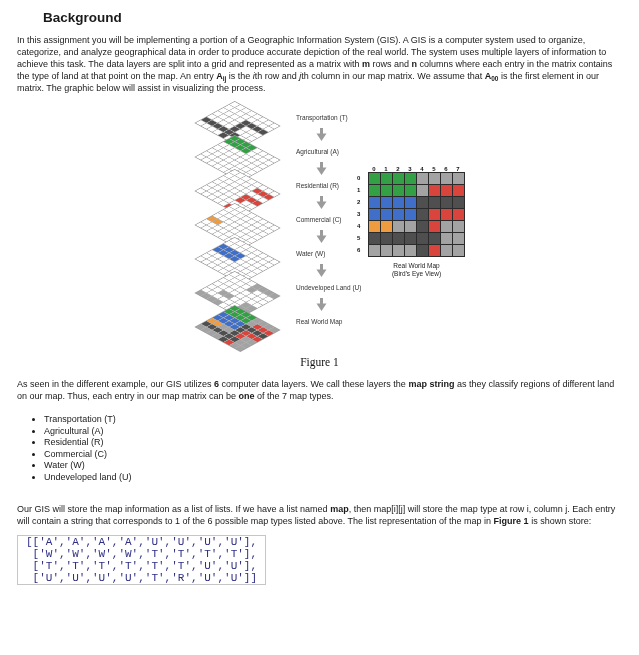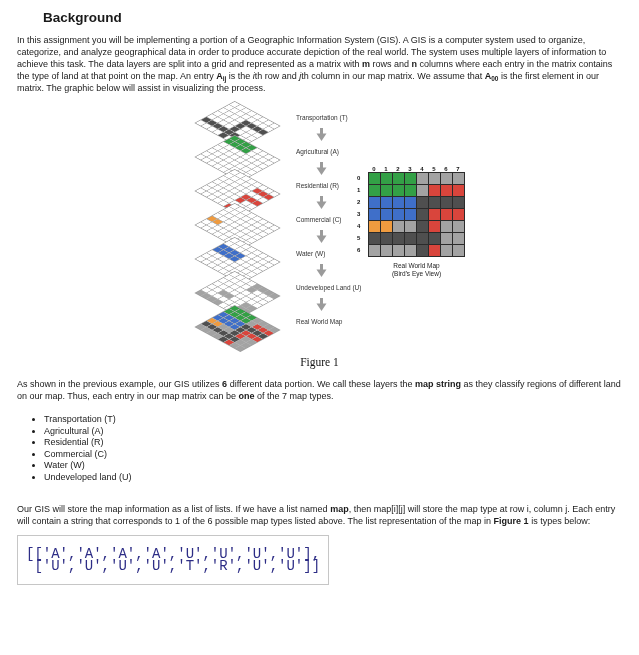--- a/index.html
+++ b/index.html
@@ -28,22 +28,22 @@
   .row-label{height:12px;line-height:12px;font-size:6px;font-weight:bold;color:#111;padding-left:2px;box-sizing:border-box;}
   .be-grid{display:grid;grid-template-columns:repeat(8,11px);grid-auto-rows:11px;gap:1px;
            background:#2b2b2b;border:1px solid #2b2b2b;align-self:flex-start;}
   .be-caption{margin:5px 0 0 13px;width:97px;text-align:center;font-size:6.5px;line-height:8px;color:#222;}
 
   .fig-caption{text-align:center;font-family:"Liberation Serif",serif;font-size:11.5px;color:#111;margin:0 0 10px 0;}
 
   ul.map-types{margin:12px 0 20px 0;padding-left:27px;font-size:9px;line-height:11.5px;color:#1a1a1a;}
   ul.map-types li{margin:0;}
 
-  .code-block{display:inline-block;border:1px solid #c6c6c6;background:#fff;padding:12px 8px;
-              font-family:"Liberation Mono","DejaVu Sans Mono",monospace;font-size:14px;line-height:12px;
+  .code-block{display:inline-block;border:1px solid #c6c6c6;background:#fff;padding:0 8px;
+              font-family:"Liberation Mono","DejaVu Sans Mono",monospace;font-size:11px;line-height:12px;
               color:#2d2d86;margin-top:2px;}
   .code-line{white-space:pre;}
 </style>
 </head>
 <body>
 
 <div class="page">
 
   <div class="heading">Background</div>
 
@@ -594,31 +594,33 @@
       <div class="be-caption">
         <div>Real World Map</div>
         <div>(Bird's Eye View)</div>
       </div>
     </div>
   </div>
 
   <div class="fig-caption">Figure 1</div>
   
 
-  <p class="body-text"><span>As shown in the previous example, our GIS utilizes </span><b>6</b><span> different data portion. We call these layers the </span><b>map string</b><span> as they classify regions of different land on our map. Thus, each entry in our map matrix can be </span><b>one</b><span> of the 7 map types.</span></p>
+  <p class="body-text"><span>As seen in the different example, our GIS utilizes </span><b>6</b><span> computer data layers. We call these layers the </span><b>map string</b><span> as they classify regions of different land on our map. Thus, each entry in our map matrix can be </span><b>one</b><span> of the 7 map types.</span></p>
 
   <ul class="map-types">
     <li>Transportation (T)</li>
     <li>Agricultural (A)</li>
     <li>Residential (R)</li>
     <li>Commercial (C)</li>
     <li>Water (W)</li>
     <li>Undeveloped land (U)</li>
   </ul>
 
-  <p class="body-text"><span>Our GIS will store the map information as a list of lists. If we have a list named </span><b>map</b><span>, then map[i][j] will store the map type at row i, column j. Each entry will contain a string that corresponds to 1 of the 6 possible map types listed above. The list representation of the map in </span><b>Figure 1</b><span> is types below:</span></p>
+  <p class="body-text"><span>Our GIS will store the map information as a list of lists. If we have a list named </span><b>map</b><span>, then map[i][j] will store the map type at row i, column j. Each entry will contain a string that corresponds to 1 of the 6 possible map types listed above. The list representation of the map in </span><b>Figure 1</b><span> is shown store:</span></p>
 
   <div class="code-block">
     <div class="code-line">[['A','A','A','A','U','U','U','U'],</div>
+    <div class="code-line"> ['W','W','W','W','T','T','T','T'],</div>
+    <div class="code-line"> ['T','T','T','T','T','T','U','U'],</div>
     <div class="code-line"> ['U','U','U','U','T','R','U','U']]</div>
   </div>
 
 </div>
 
 </body></html>

